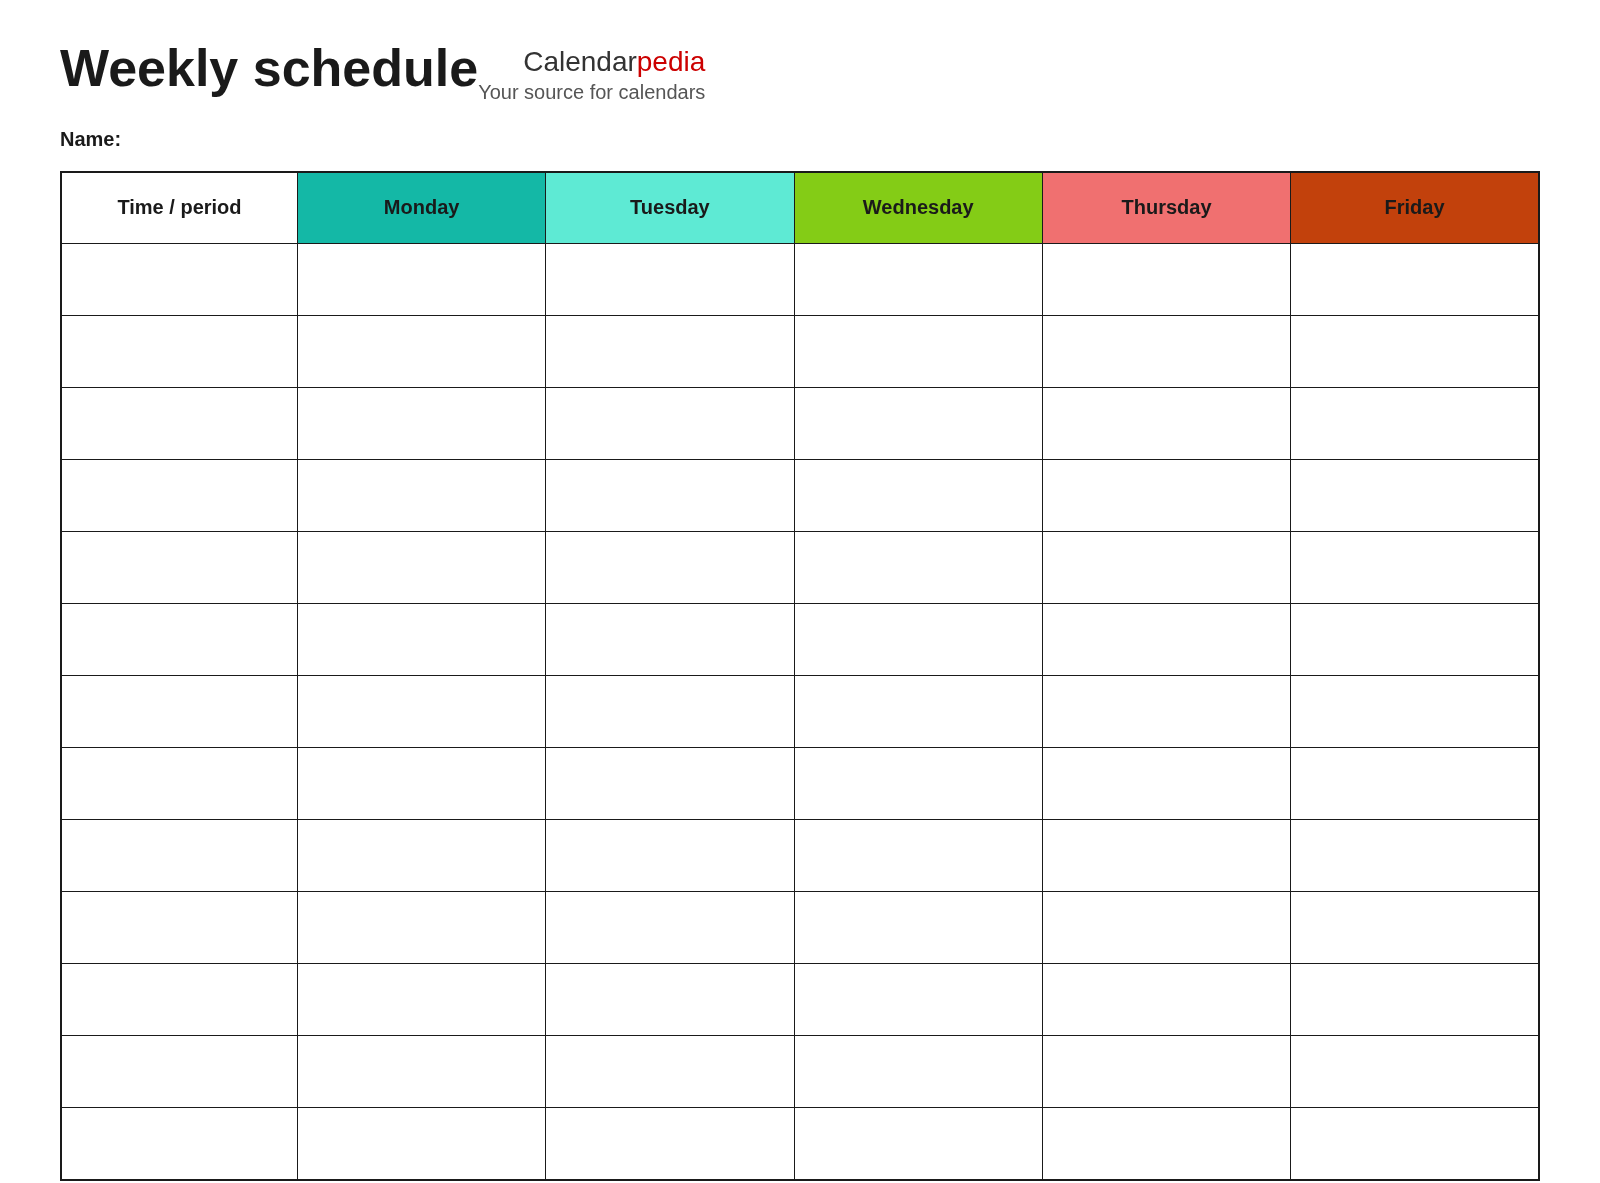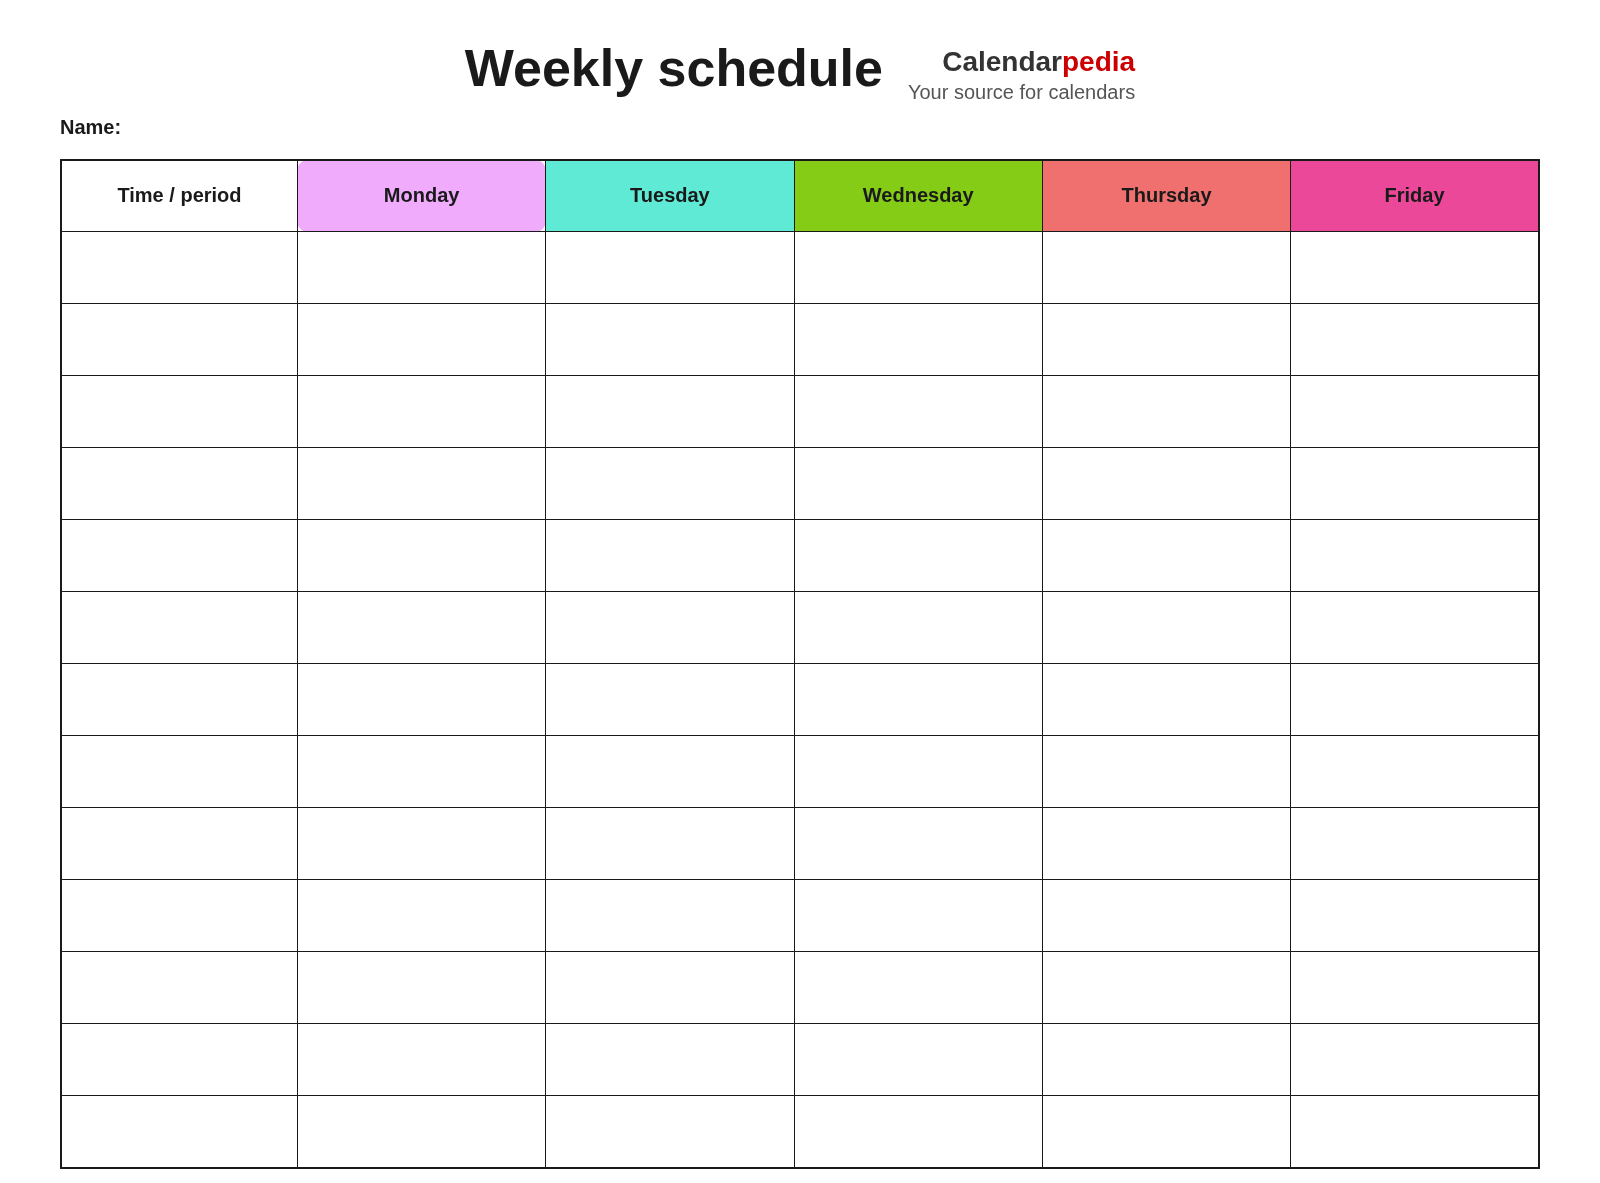--- a/index.html
+++ b/index.html
@@ -17,42 +17,41 @@
     }
 
     .page-container {
       width: 100%;
       max-width: 1480px;
       margin: 0 auto;
     }
 
     .header-row {
       display: flex;
-      justify-content: center;
+      justify-content: flex-start;
       align-items: flex-start;
-      margin-bottom: 12px;
-      gap: 25px;
+      margin-bottom: 24px;
     }
 
     .title {
       font-size: 52px;
       font-weight: 900;
       color: #1a1a1a;
       line-height: 1.1;
     }
 
     .logo-container {
       text-align: right;
       padding-top: 5px;
     }
 
     .logo-text {
       font-size: 28px;
       color: #333;
-      font-weight: bold;
+      font-weight: normal;
       line-height: 1.2;
     }
 
     .logo-text .logo-calendar {
       color: #333;
     }
 
     .logo-text .logo-pedia {
       color: #cc0000;
     }
@@ -91,42 +90,41 @@
       height: 72px;
       padding: 10px 5px;
     }
 
     .th-time {
       background-color: #ffffff;
       width: 16%;
     }
 
     .th-monday {
-      background-color: #f0abfc;
-      width: 168px;
-      border-radius: 11px;
+      background-color: #14b8a6;
+      width: 168px;
     }
 
     .th-tuesday {
       background-color: #5eead4;
       width: 168px;
     }
 
     .th-wednesday {
       background-color: #84cc16;
       width: 168px;
     }
 
     .th-thursday {
       background-color: #f07070;
       width: 168px;
     }
 
     .th-friday {
-      background-color: #ec4899;
+      background-color: #c2410c;
       width: 168px;
     }
 
     .schedule-table td {
       height: 72px;
     }
 
     .td-time {
       background-color: #ffffff;
     }

